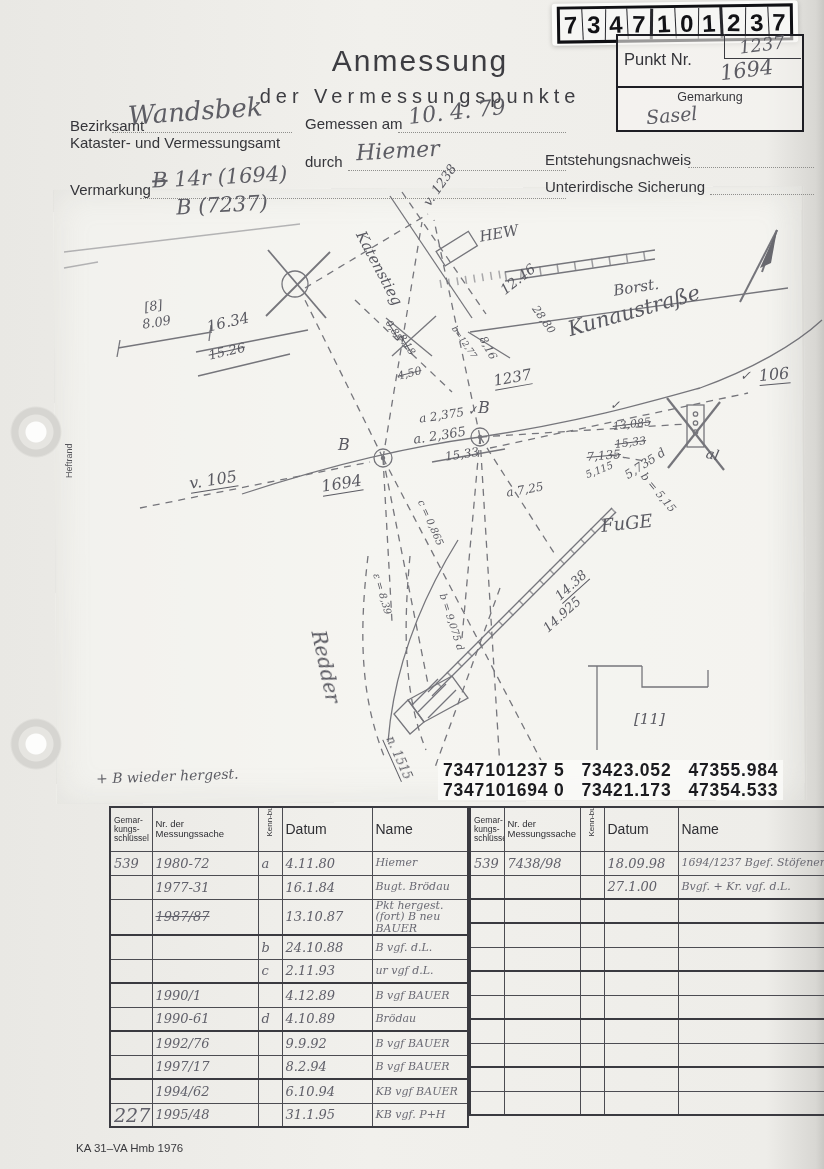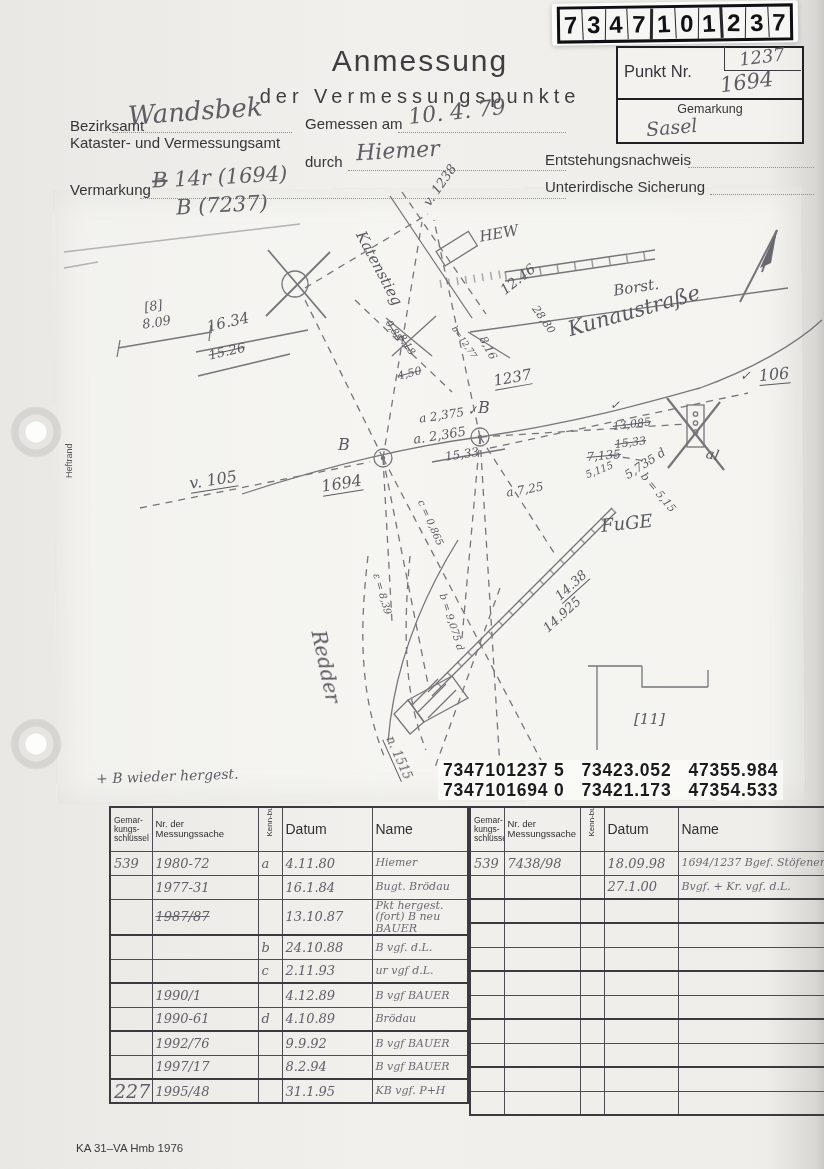--- a/index.html
+++ b/index.html
@@ -20,21 +20,21 @@
   .stamp{left:552px;top:2px;width:246px;height:42px;background:#fbfbf9;border-radius:3px;
       transform:rotate(-.8deg);box-shadow:0 1px 5px rgba(0,0,0,.22);}
   .digits{display:flex;border:3px solid #101014;margin:3px 5px;height:31px;background:#f6f6f4;}
   .digit{flex:1;border-right:1.2px solid #26262b;display:flex;align-items:center;justify-content:center;
       font:700 24px "Liberation Sans",sans-serif;color:#121216;}
   .digit:nth-child(4),.digit:nth-child(7){border-right-width:3px;}
   .digit:last-child{border-right:none;}
   .digit:nth-child(odd){transform:rotate(-2deg);}
   .digit:nth-child(even){transform:rotate(1.5deg);}
   
-  .pbox{left:616px;top:46px;width:184px;height:94px;border:2.5px solid #1e1e24;background:rgba(246,245,241,.6);}
+  .pbox{left:616px;top:34px;width:184px;height:94px;border:2.5px solid #1e1e24;background:rgba(246,245,241,.6);}
   
   table.ftab{position:absolute;border-collapse:collapse;table-layout:fixed;}
   table.ftab td,table.ftab th{border:1px solid #4c4c52;padding:0 3px;overflow:hidden;font-weight:normal;
       text-align:left;vertical-align:middle;}
   table.ftab{border:2px solid #3a3a40;margin-left:39px;}
   table.ftab tr.hdr{height:44px;}
   table.ftab tr.r{height:24px;}
   tr.grp td{border-bottom-width:2px;border-bottom-color:#3a3a40;}
   .h-small{font-size:8.5px;line-height:1.05;color:#2f2f34;}
   .h-mid{font-size:9.5px;line-height:1.1;color:#2f2f34;}
@@ -327,20 +327,27 @@
           <td class="hwc">9.9.92</td>
           <td class="hwn">B vgf BAUER</td>
         </tr>
     <tr class="r grp">
           <td></td>
           <td class="hwc">1997/17</td>
           <td></td>
           <td class="hwc">8.2.94</td>
           <td class="hwn">B vgf BAUER</td>
         </tr>
+    <tr class="r">
+          <td></td>
+          <td class="hwc">1994/62</td>
+          <td></td>
+          <td class="hwc">6.10.94</td>
+          <td class="hwn">KB vgf BAUER</td>
+        </tr>
     <tr class="r grp">
           <td class="hwc" style="font-size:19px;">227</td>
           <td class="hwc">1995/48</td>
           <td></td>
           <td class="hwc">31.1.95</td>
           <td class="hwn">KB vgf. P+H</td>
         </tr>
   </tbody>
     </table>
 

